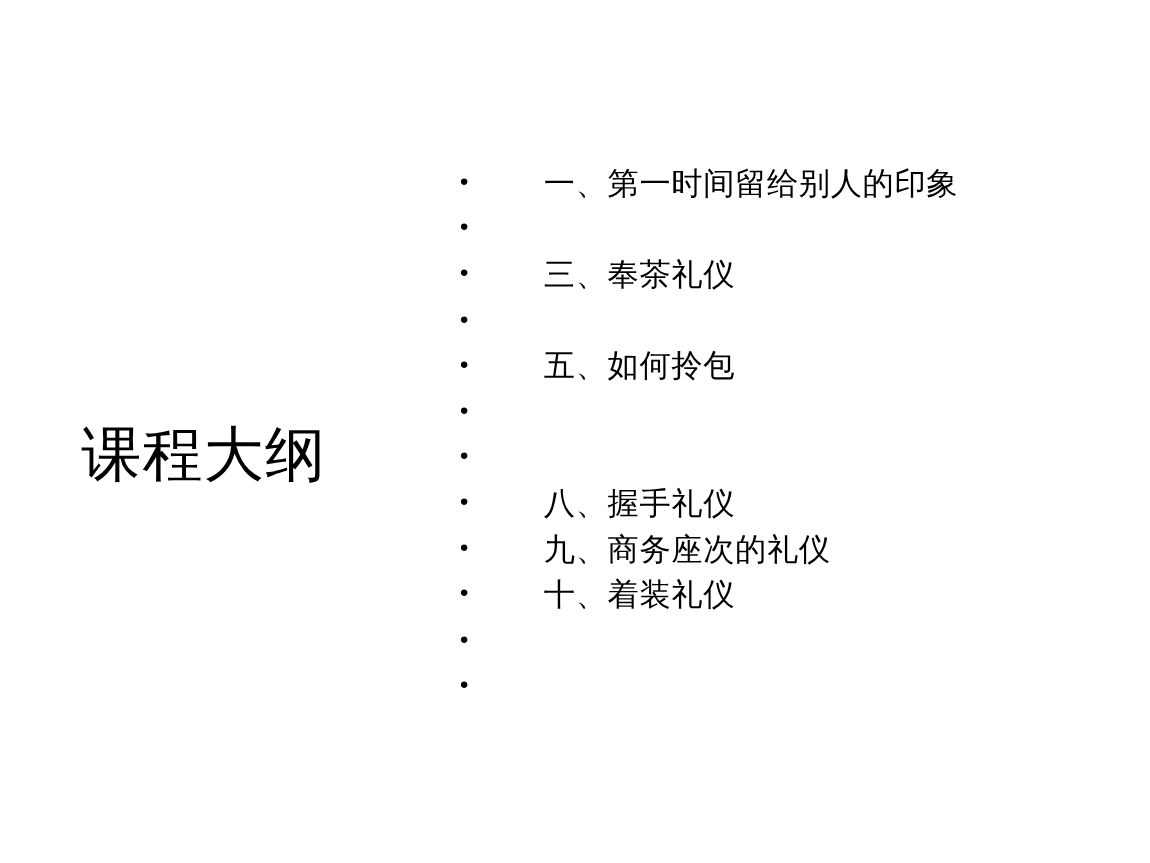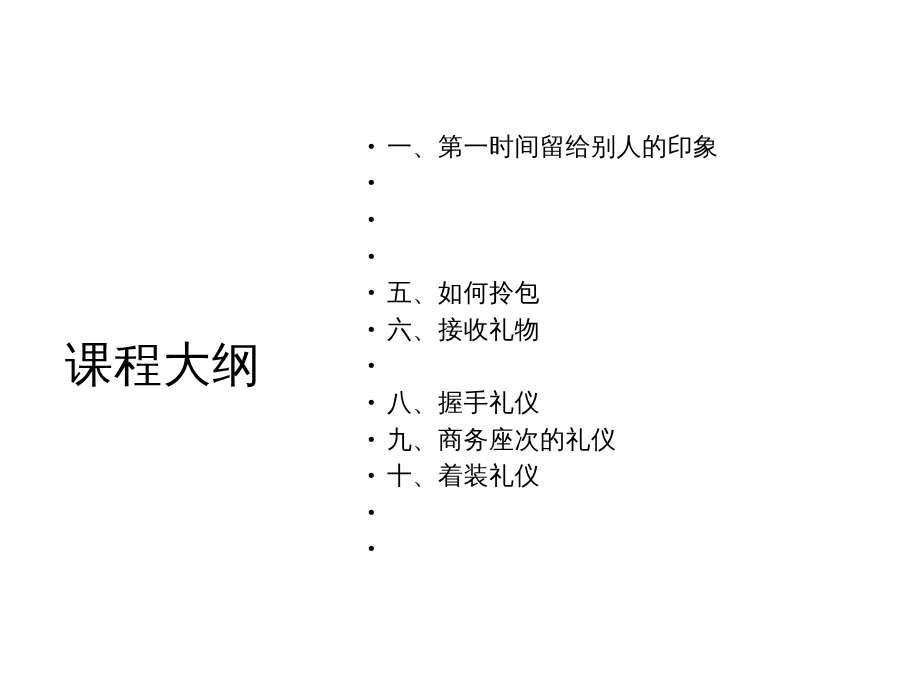--- a/index.html
+++ b/index.html
@@ -14,49 +14,49 @@
     .outline {
       position: absolute; left: 366px; top: 128px; margin: 0; padding: 0; list-style: none;
     }
     .outline li {
       display: flex; align-items: center; height: 36.6px;
       font-size: 25px; white-space: nowrap;
     }
     .outline .bullet {
       display: inline-block; width: 21px; font-size: 18px; text-align: left;
     }
-    .outline .text { letter-spacing: 0.5px; }
+    .outline .text { letter-spacing: 0.5px; margin-left: 48px; }
   </style>
 </head>
 <body>
 
 <div>
   <div class="slide-title">课程大纲</div>
 
   <ul class="outline">
     <li>
         <span class="bullet">•</span>
         <span class="text">一、第一时间留给别人的印象</span>
       </li>
     <li>
         <span class="bullet">•</span>
       </li>
     <li>
         <span class="bullet">•</span>
+        <span class="text">三、奉茶礼仪</span>
       </li>
     <li>
         <span class="bullet">•</span>
       </li>
     <li>
         <span class="bullet">•</span>
         <span class="text">五、如何拎包</span>
       </li>
     <li>
         <span class="bullet">•</span>
-        <span class="text">六、接收礼物</span>
       </li>
     <li>
         <span class="bullet">•</span>
       </li>
     <li>
         <span class="bullet">•</span>
         <span class="text">八、握手礼仪</span>
       </li>
     <li>
         <span class="bullet">•</span>

